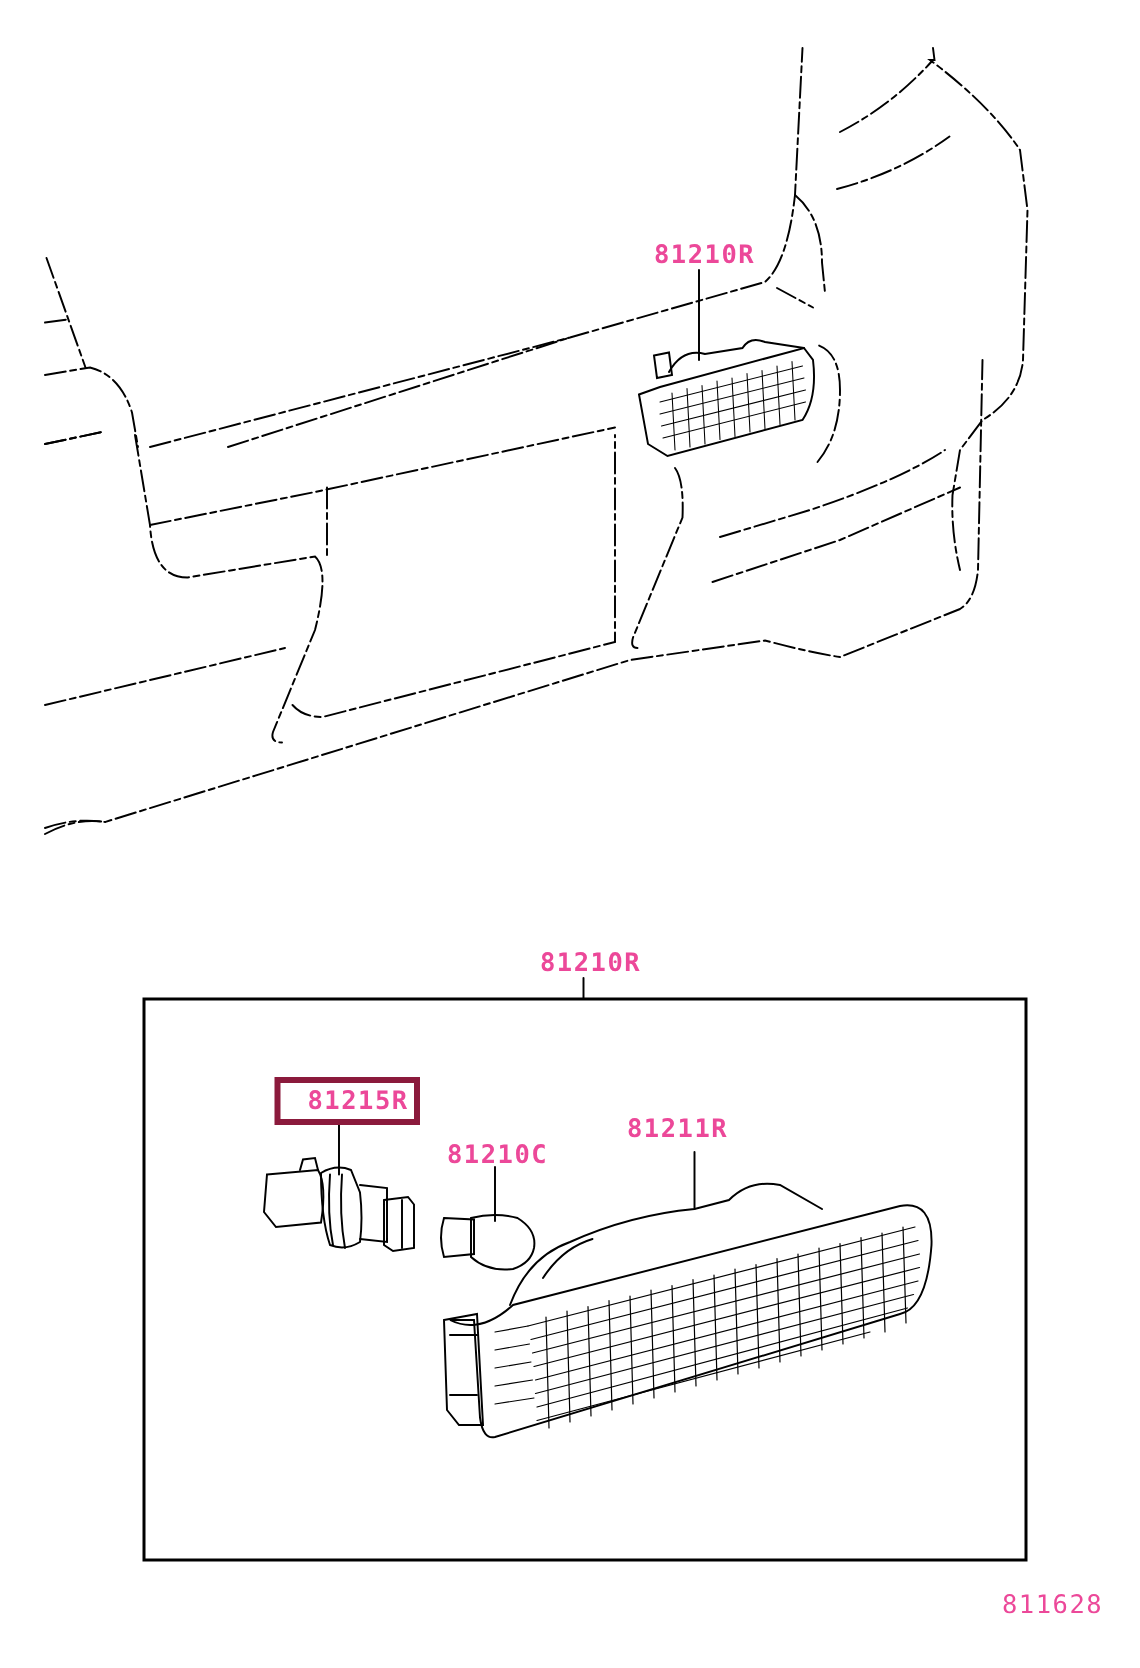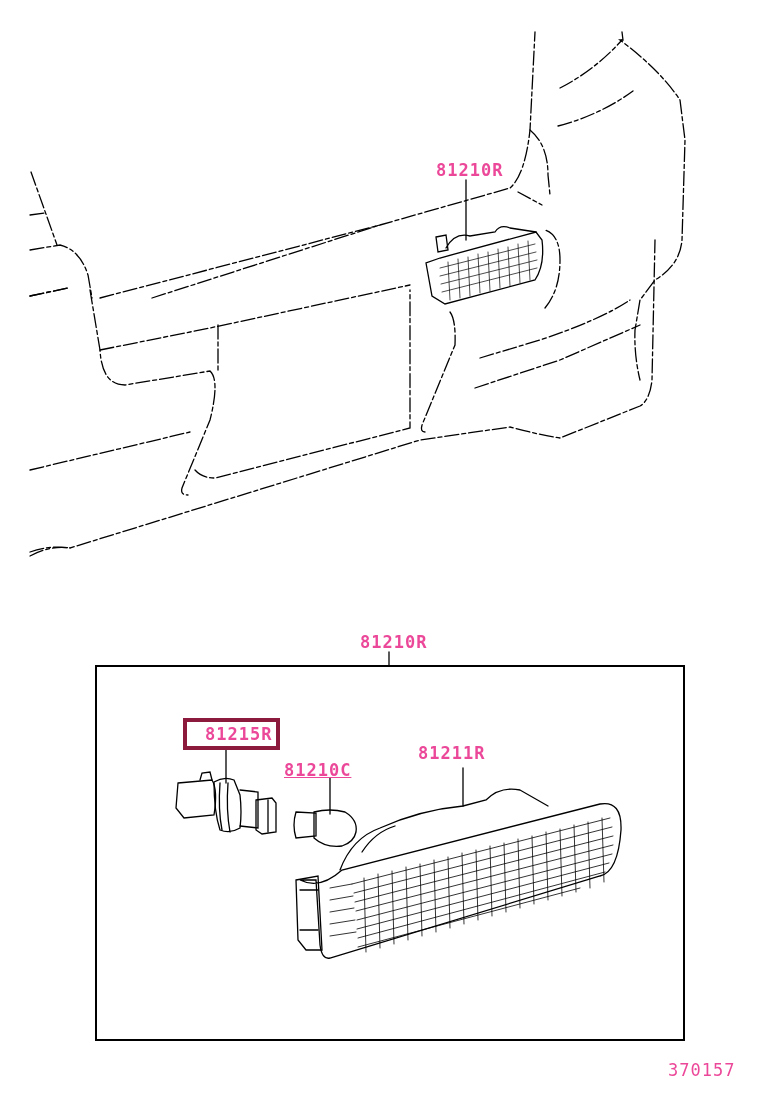--- a/index.html
+++ b/index.html
@@ -133,17 +133,17 @@
 
 <div class="lbl" style="left:436px; top:162px;">81210R</div>
 
 <div class="lbl" style="left:360px; top:634px;">81210R</div>
 
 <div class="detail-box" style="left:95px; top:665px; width:590px; height:376px;"></div>
 
 <div class="hl" style="left:183px; top:718px; width:97px; height:32px;"></div>
 <div class="lbl" style="left:194px; top:726px;margin-left:11px;">81215R</div>
 
-<div class="lbl" style="left:284px; top:762px;text-decoration:underline;">81210C</div>
+<div class="lbl" style="left:298px; top:762px;">81210C</div>
 
 <div class="lbl" style="left:418px; top:745px;">81211R</div>
 
-<div class="lbl" style="left:668px; top:1062px; font-weight:normal;">370157</div>
+<div class="lbl" style="left:668px; top:1062px; font-weight:normal;">811628</div>
 
 </body></html>

